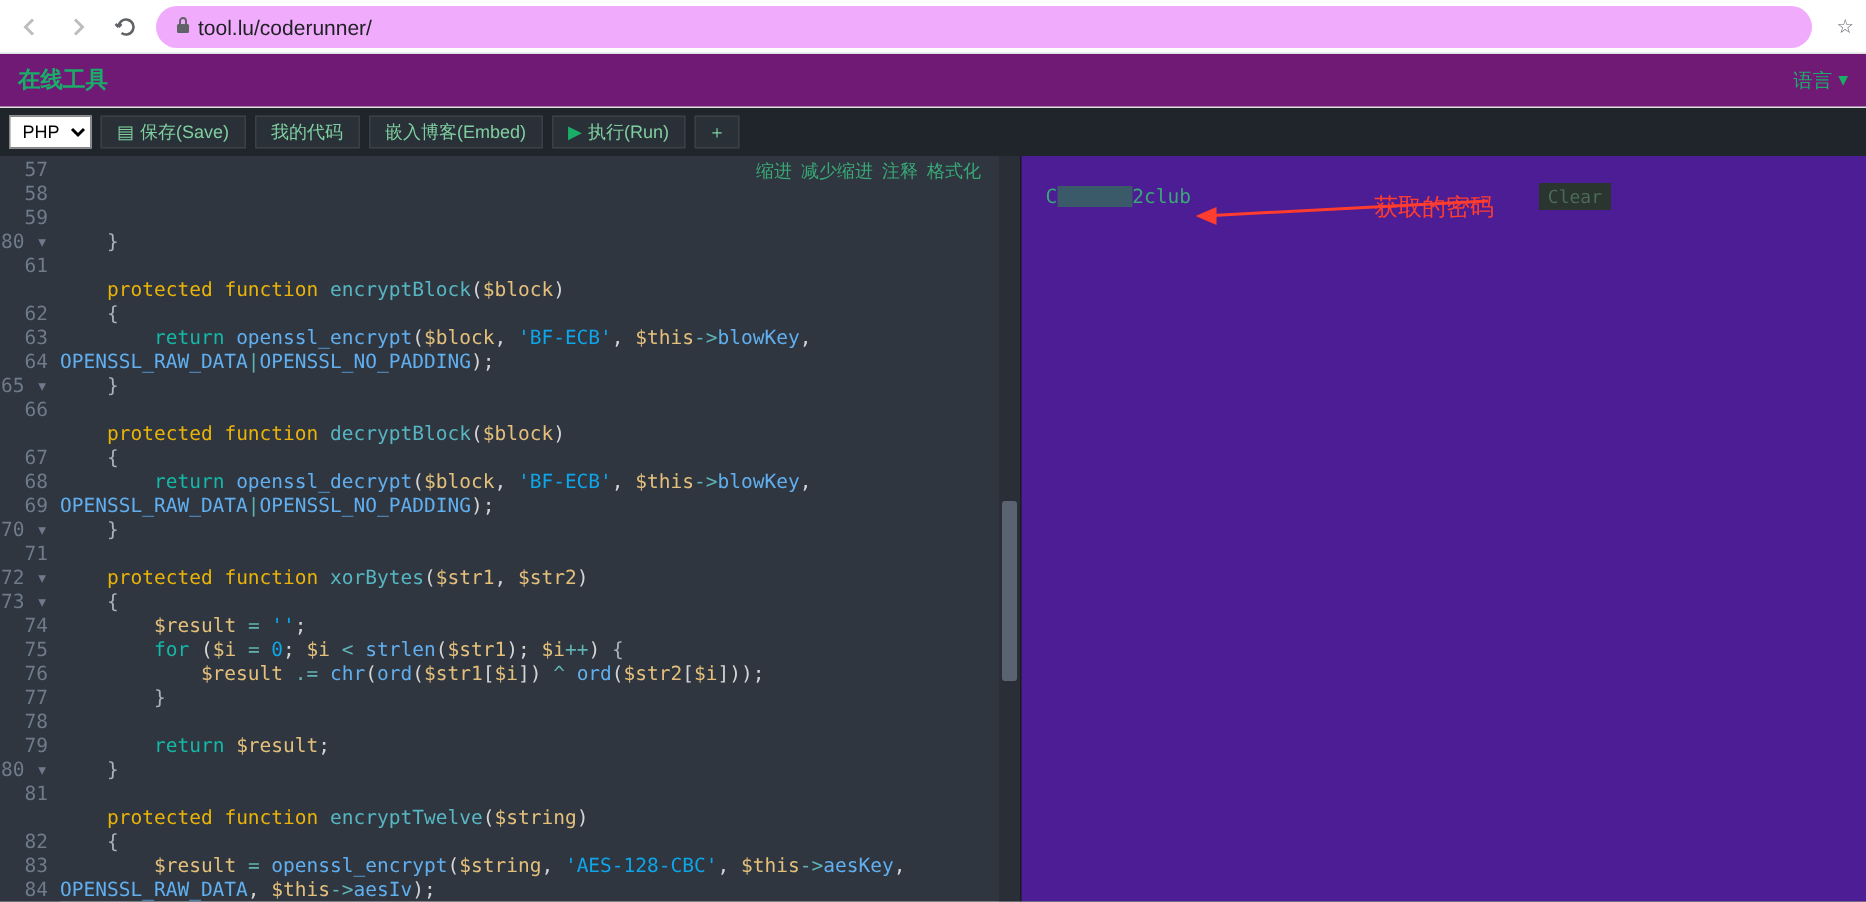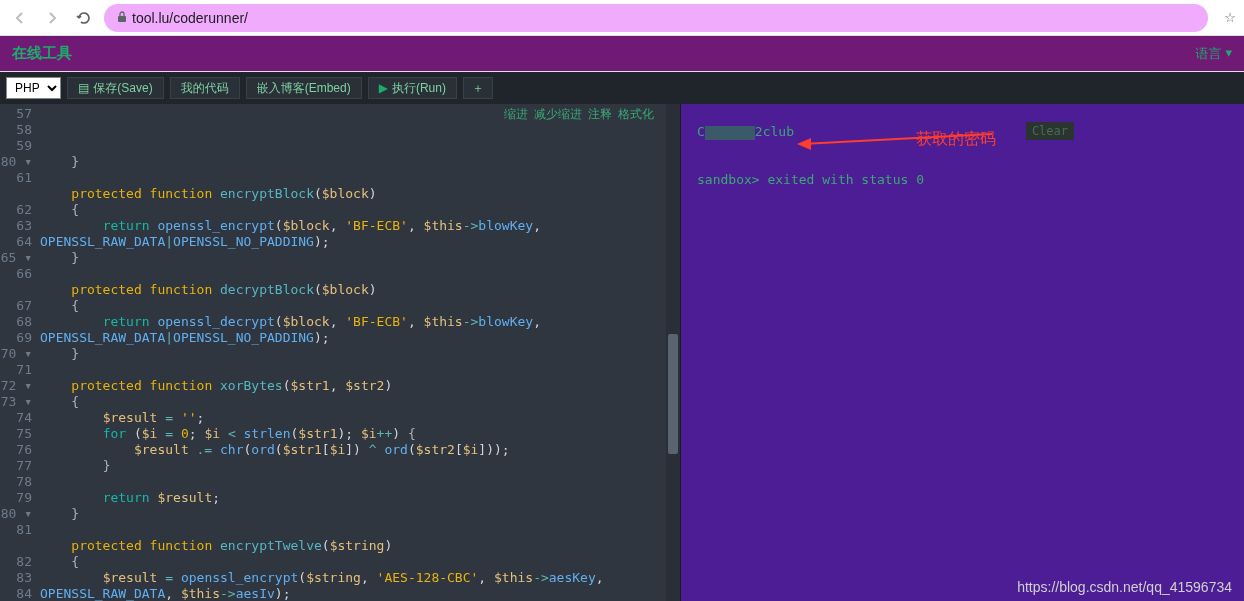--- a/index.html
+++ b/index.html
@@ -33,21 +33,21 @@
 .code { flex: 1; font-family: Consolas, monospace; font-size: 13px; line-height: 16px; white-space: pre; color: #d4d4d4; padding-top: 2px; position: relative; overflow: hidden; }
 .code-hints { position: absolute; top: 2px; right: 12px; color: #3aa876; font-size: 12px; display: flex; gap: 6px; z-index: 5; }
 .hint { cursor: pointer; }
 .scroll-track { width: 14px; background: #2a2f37; position: relative; }
 .scroll-thumb { position: absolute; left: 2px; width: 10px; background: #5a6470; border-radius: 2px; }
 
 
 .kw { color: #eab308; }
 .fn { color: #56b6c2; }
 .var { color: #e5c07b; }
-.str { color: #eab308; }
+.str { color: #0ea5e9; }
 .op { color: #5fb3b3; }
 .id { color: #61afef; }
 .punc { color: #abb2bf; }
 .kw2 { color: #14b8a6; }
 
 
 .output-pane { flex: 1; background: #4c1d95; color: #3aa876; font-family: Consolas, monospace; font-size: 13px; line-height: 16px; padding: 20px 16px; position: relative; border-left: 1px solid #181b20; }
 .out-line { height: 16px; }
 .redacted { display: inline-block; background: #3a5a6a; color: transparent; width: 50px; height: 14px; vertical-align: middle; }
 .clear-btn { position: absolute; top: 18px; right: 170px; color: #4a6a5a; background: #2a3530; padding: 1px 6px; font-size: 12px; }
@@ -165,24 +165,22 @@
       <div class="scroll-thumb" style="top:230px;height:120px"></div>
     </div>
   </div>
 
   <div class="output-pane">
     <div class="out-line">
       <span>C</span><span class="redacted">xxxxxx</span><span>2club</span>
     </div>
     <div class="out-line"></div>
     <div class="out-line"></div>
-    <div class="out-line">sandbox&gt; exited with status 0</div>
 
     <div class="clear-btn">Clear</div>
     <div class="annot">获取的密码</div>
     <svg class="arrow-svg" width="200" height="30">
       <line x1="195" y1="4" x2="5" y2="14" stroke="#ff3c2e" stroke-width="2"></line>
       <polygon points="0,14 14,8 14,20" fill="#ff3c2e"></polygon>
     </svg>
 
-    <div class="watermark">https://blog.csdn.net/qq_41596734</div>
   </div>
 </div>
 
 </body></html>

